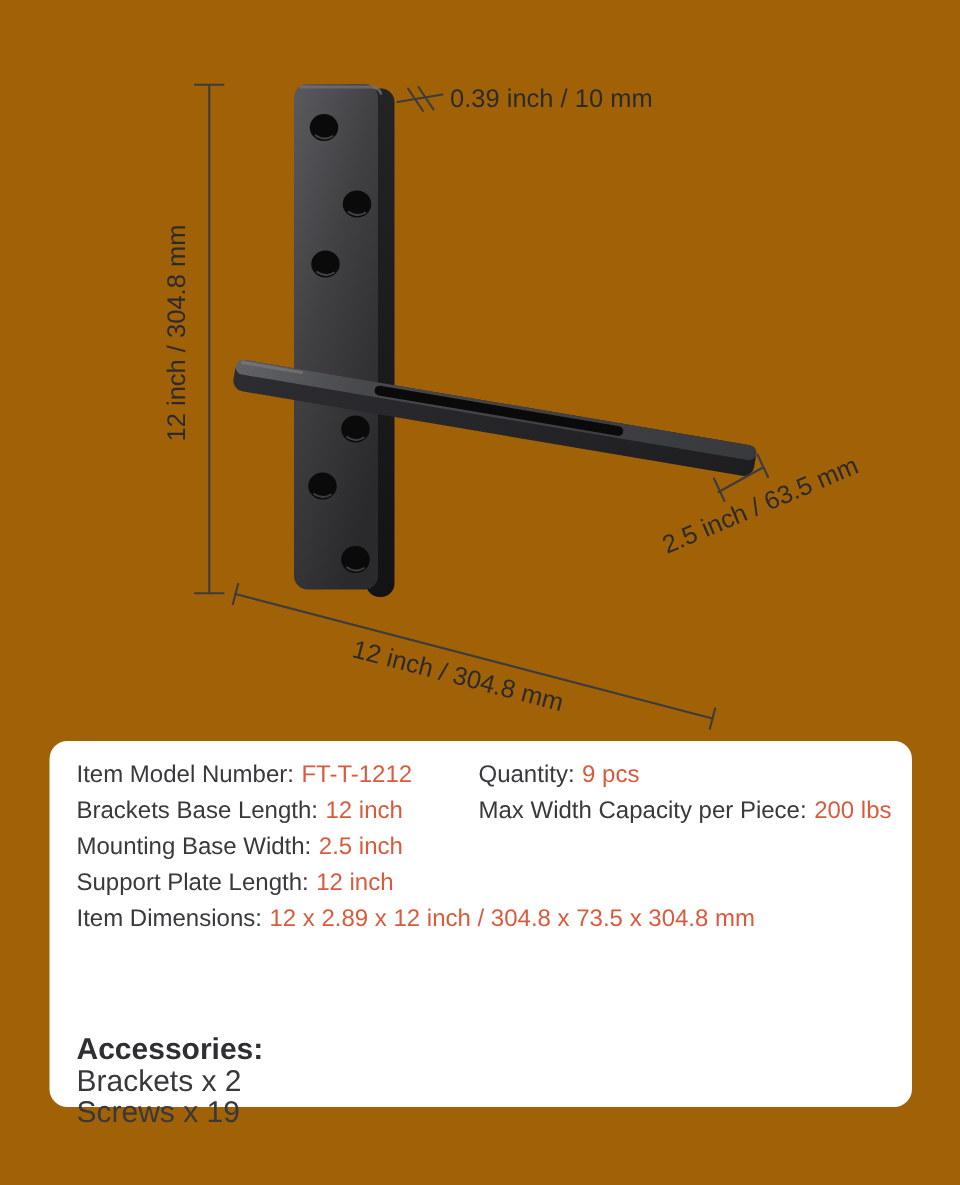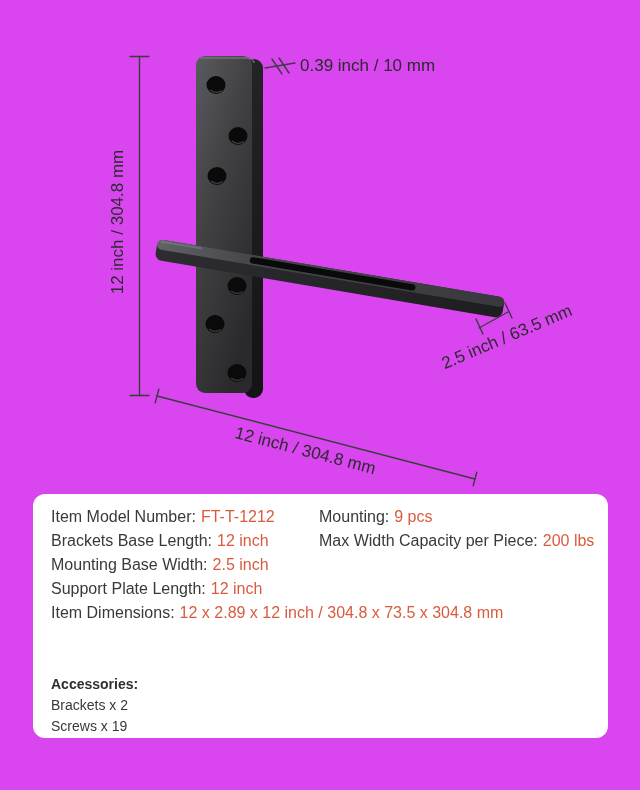--- a/index.html
+++ b/index.html
@@ -2,38 +2,38 @@
 <html><head>
 <meta charset="utf-8">
 <style>
   html,body{margin:0;padding:0;}
   body{
     width:640px;height:790px;
     background:#f4f5f6;
     font-family:"Liberation Sans", sans-serif;
     -webkit-font-smoothing:antialiased;
   }
-  #stage{position:relative;width:640px;height:790px;background:#d946ef;overflow:hidden;}
+  #stage{position:relative;width:640px;height:790px;background:#a16207;overflow:hidden;}
 
   
   #diagram{position:absolute;left:0;top:0;}
   .dim-line{stroke:#3c3c3e;stroke-width:1.4;fill:none;stroke-linecap:round;}
   .dim-label{font-family:"Liberation Sans",sans-serif;font-size:17px;fill:#2b2b2d;}
 
   
   .spec-panel{
     position:absolute;left:33px;top:494px;width:575px;height:244px;
     background:#ffffff;border-radius:12px;
   }
   .col{position:absolute;top:11px;}
   .col-left{left:18px;}
   .col-right{left:286px;}
   .spec-row{line-height:24px;font-size:16px;color:#39393b;white-space:nowrap;}
   .spec-val{margin-left:5px;color:#d95b3e;font-weight:normal;}
-  .accessories{position:absolute;left:18px;top:180px;font-size:14px;color:#39393b;}
+  .accessories{position:absolute;left:18px;top:196px;font-size:20px;color:#39393b;}
   .acc-title{font-weight:bold;line-height:21px;color:#2f2f31;}
   .acc-item{line-height:21px;}
 </style>
 </head>
 <body>
 
 <div id="stage">
 
   <svg id="diagram" width="640" height="492" viewBox="0 0 640 492">
     <defs>
@@ -132,21 +132,21 @@
       <div class="spec-row">
         <span>Support Plate Length:</span><span class="spec-val">12 inch</span>
       </div>
       <div class="spec-row">
         <span>Item Dimensions:</span><span class="spec-val">12 x 2.89 x 12 inch / 304.8 x 73.5 x 304.8 mm</span>
       </div>
     </div>
 
     <div class="col col-right">
       <div class="spec-row">
-        <span>Mounting:</span><span class="spec-val">9 pcs</span>
+        <span>Quantity:</span><span class="spec-val">9 pcs</span>
       </div>
       <div class="spec-row">
         <span>Max Width Capacity per Piece:</span><span class="spec-val">200 lbs</span>
       </div>
     </div>
 
     <div class="accessories">
       <div class="acc-title">Accessories:</div>
       <div class="acc-item">Brackets x 2</div>
       <div class="acc-item">Screws x 19</div>

